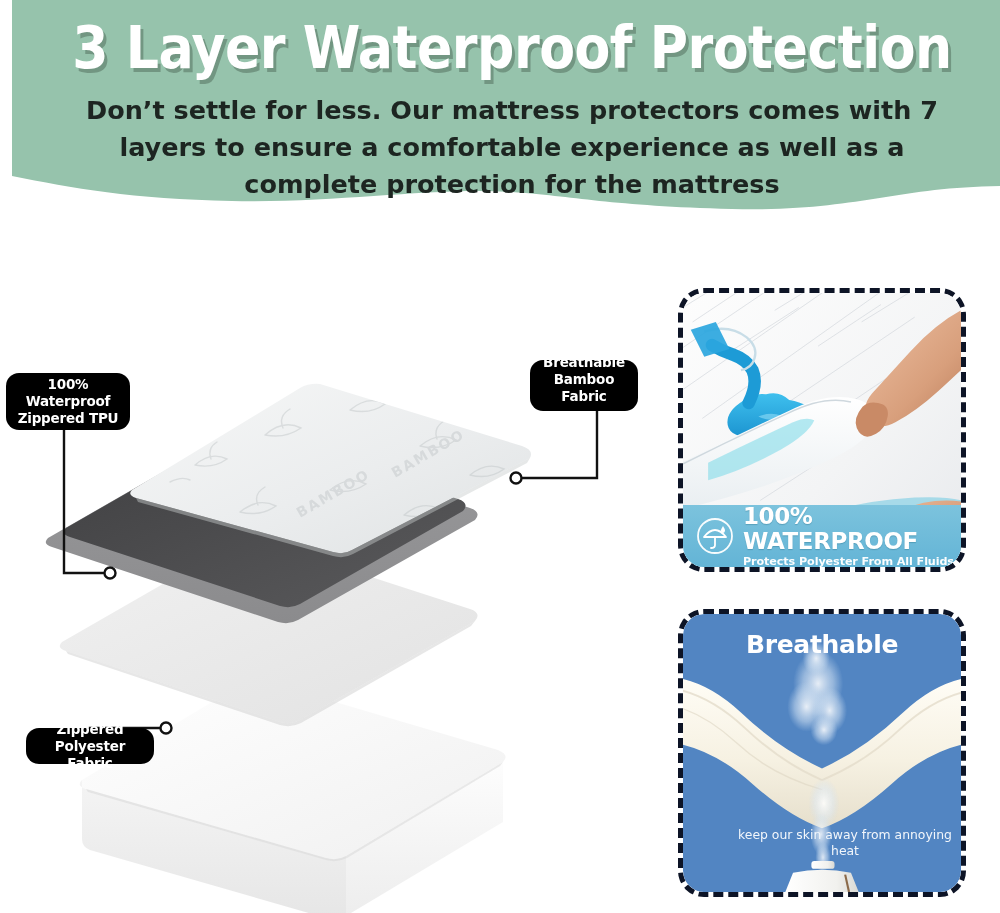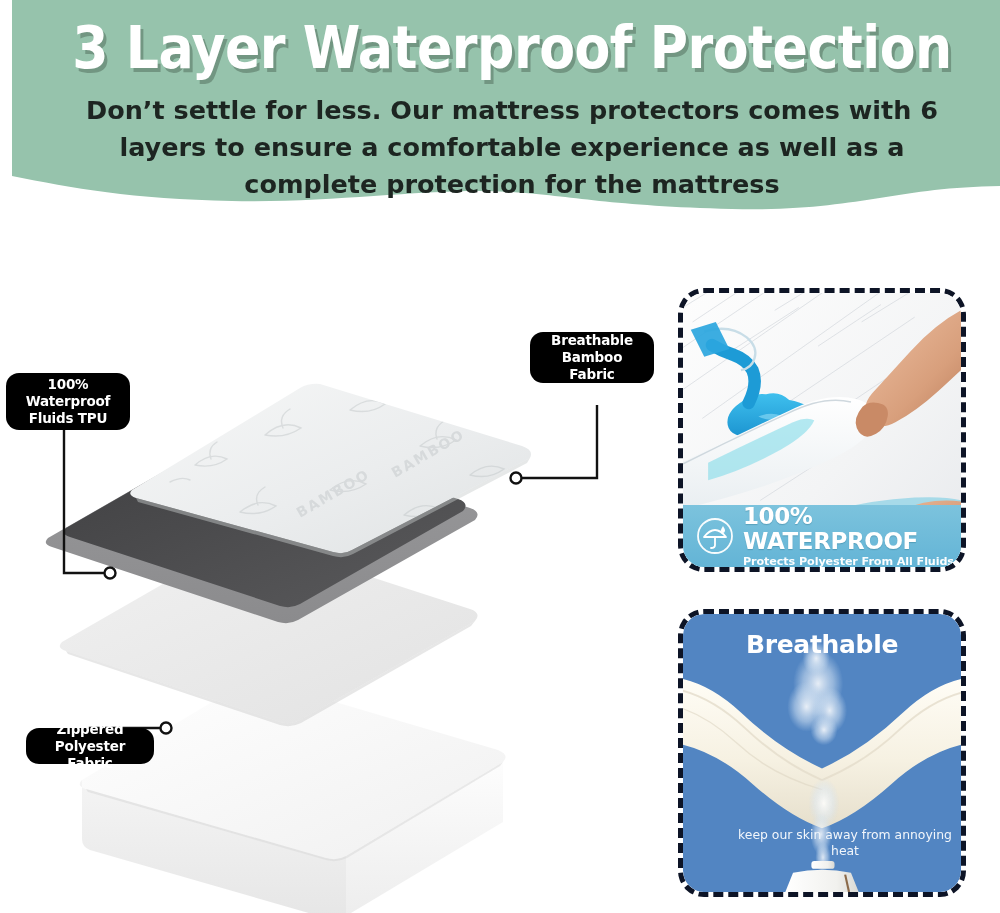--- a/index.html
+++ b/index.html
@@ -49,21 +49,21 @@
     text-align:center;
     font-weight:700;
     font-size:13.5px;
     line-height:17px;
     display:flex; align-items:center; justify-content:center;
     padding:6px 10px;
     font-family:"DejaVu Sans", sans-serif;
     letter-spacing:-0.2px;
   }
   #callout-tpu   { left:6px;   top:373px; width:124px; height:57px; }
-  #callout-bamboo{ left:530px; top:332px; width:124px; height:51px; }
+  #callout-bamboo{ left:530px; top:360px; width:108px; height:51px;align-items:flex-end; }
   #callout-zip   { left:26px;  top:728px; width:128px; height:36px; }
 
   
   .panel{
     position:absolute;
     border:5px dashed #0d1426;
     border-radius:26px;
     overflow:hidden;
     background:#fff;
   }
@@ -112,21 +112,21 @@
 
 <div id="page">
 
   <div class="header-wrap">
     <div class="header-bg">
       <svg viewBox="0 0 1000 232" preserveAspectRatio="none" aria-hidden="true">
         <path d="M0,0 L1000,0 L1000,186 C880,186 850,212 720,209 C600,206 560,196 500,192 C420,187 330,203 220,201 C120,199 60,188 0,176 Z" fill="#96c3ac"></path>
       </svg>
     </div>
     <div class="hdr-title">3 Layer Waterproof Protection</div>
-    <div class="hdr-sub">Don’t settle for less. Our mattress protectors comes with 6 layers to ensure a comfortable experience as well as a complete protection for the mattress</div>
+    <div class="hdr-sub">Don’t settle for less. Our mattress protectors comes with 7 layers to ensure a comfortable experience as well as a complete protection for the mattress</div>
   </div>
 
   <div class="diagram">
     <svg viewBox="0 0 660 663" aria-hidden="true">
       <defs>
         <linearGradient id="gBamboo" x1="0" y1="0" x2="1" y2="1">
           <stop offset="0%" stop-color="#f6f7f7"></stop>
           <stop offset="55%" stop-color="#ebedee"></stop>
           <stop offset="100%" stop-color="#dfe2e3"></stop>
         </linearGradient>
@@ -213,21 +213,21 @@
 
         <path d="M90,495 L90,478 L160,478"></path>
         <circle cx="166" cy="478" r="5.5" fill="#ffffff" stroke="#111111" stroke-width="2.4"></circle>
       </g>
     </svg>
   </div>
 
   <div class="callout" id="callout-tpu">
     <span>
       <span>100% Waterproof</span><br>
-      <span>Fluids TPU</span>
+      <span>Zippered TPU</span>
     </span>
   </div>
 
   <div class="callout" id="callout-bamboo">
     <span>
       <span>Breathable Bamboo</span><br>
       <span>Fabric</span>
     </span>
   </div>
 

